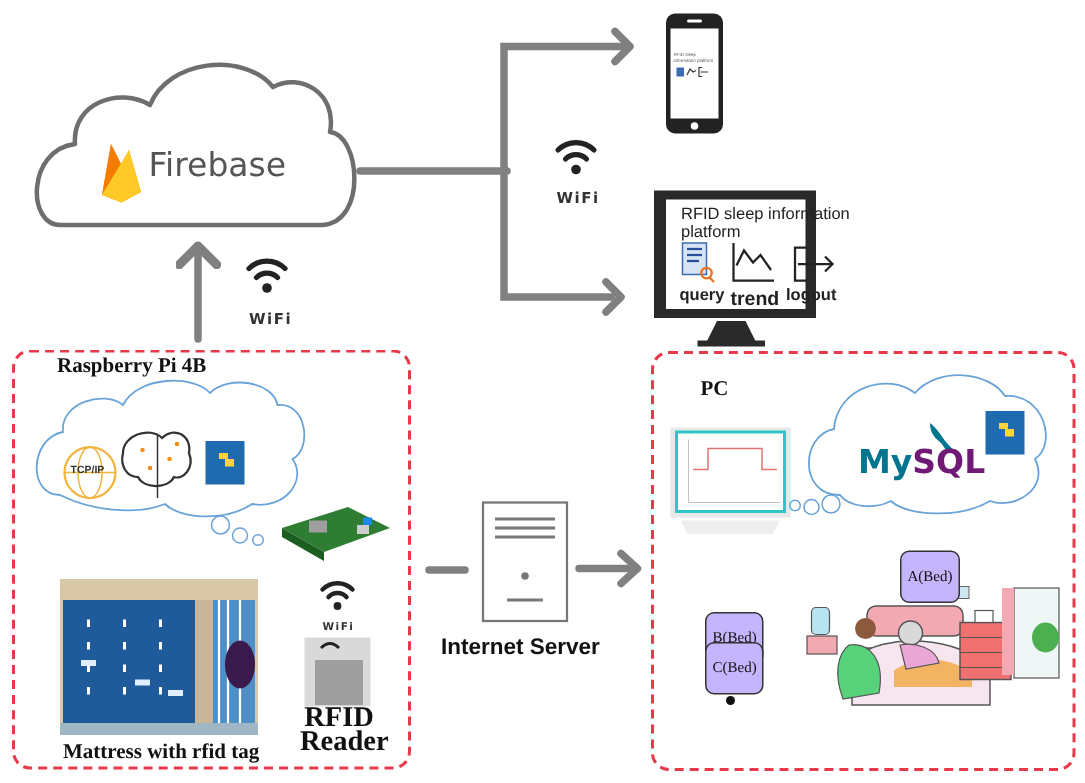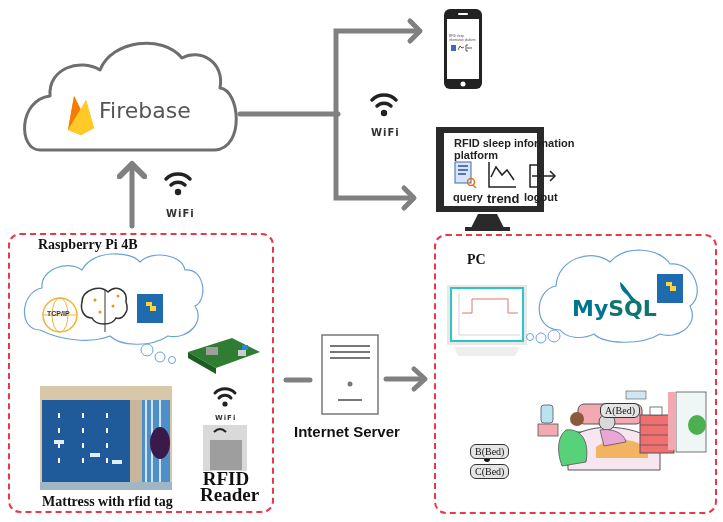--- a/index.html
+++ b/index.html
@@ -1,21 +1,21 @@
 <!DOCTYPE html>
 <html><head>
 <meta charset="utf-8">
 <style>
   html, body { margin:0; padding:0; background:#ffffff; }
   body { width:723px; height:522px; position:relative; overflow:hidden; font-family:"Liberation Sans", sans-serif; }
   .abs { position:absolute; }
   .serif { font-family:"Liberation Serif", serif; font-weight:bold; }
   .box { position:absolute; border:2px dashed #e8394a; border-radius:12px; box-sizing:border-box; }
   .wifi-label { font-family:"DejaVu Sans", sans-serif; font-weight:bold; font-size:10px; color:#333; letter-spacing:1px; }
-  .bed-tag { position:absolute; border:1.5px solid #333; border-radius:6px; background:#e5e5e5; font-family:"Liberation Serif", serif; font-size:10px; padding:1px 4px; color:#111;margin-top:36px; }
+  .bed-tag { position:absolute; border:1.5px solid #333; border-radius:6px; background:#c4b5fd; font-family:"Liberation Serif", serif; font-size:10px; padding:11px 4px; color:#111; }
 </style>
 </head>
 <body>
 
 <svg class="abs" style="left:0;top:0" width="723" height="522">
   <defs>
     <marker id="ah" markerWidth="6" markerHeight="6" refX="3" refY="3" orient="auto" markerUnits="strokeWidth">
       <path d="M0.5,0.5 L3,3 L0.5,5.5" fill="none" stroke="#808080" stroke-width="1.2" stroke-linecap="round" stroke-linejoin="round"></path>
     </marker>
   </defs>
@@ -227,38 +227,38 @@
 <div class="box" style="left:434px;top:234px;width:283px;height:280px;"></div>
 
 <div class="abs" style="left:99px;top:98px;font-size:22px;color:#555;font-family:'DejaVu Sans',sans-serif;">Firebase</div>
 
 <div class="abs wifi-label" style="left:166px;top:208px;">WiFi</div>
 <div class="abs wifi-label" style="left:371px;top:127px;">WiFi</div>
 <div class="abs wifi-label" style="left:215px;top:414px;font-size:7px;">WiFi</div>
 
 <div class="abs" style="left:449px;top:34px;width:30px;font-size:3px;line-height:4px;color:#555;">RFID sleep information platform</div>
 
-<div class="abs" style="left:454px;top:137px;font-size:11px;font-weight:bold;line-height:12px;color:#222;">
+<div class="abs" style="left:454px;top:137px;font-size:11px;font-weight:normal;line-height:12px;color:#222;">
   <div>RFID sleep information</div>
   <div>platform</div>
 </div>
 <div class="abs" style="left:453px;top:191px;font-size:11px;font-weight:bold;color:#222;">query</div>
 <div class="abs" style="left:487px;top:191px;font-size:13px;font-weight:bold;color:#222;">trend</div>
 <div class="abs" style="left:524px;top:191px;font-size:11px;font-weight:bold;color:#222;">logout</div>
 
 <div class="abs serif" style="left:38px;top:237px;font-size:14px;color:#111;">Raspberry Pi 4B</div>
 <div class="abs" style="left:47px;top:310px;font-size:7px;font-weight:bold;color:#333;">TCP/IP</div>
 <div class="abs serif" style="left:42px;top:494px;font-size:14px;color:#111;">Mattress with rfid tag</div>
 <div class="abs serif" style="left:200px;top:471px;font-size:19px;line-height:16px;color:#111;text-align:center;width:52px;">
   <div>RFID</div>
   <div>Reader</div>
 </div>
 
 <div class="abs" style="left:294px;top:423px;font-size:15px;font-weight:bold;color:#111;">Internet Server</div>
 
 <div class="abs serif" style="left:467px;top:240px;font-size:14px;color:#111;margin-top:12px;">PC</div>
 <div class="abs" style="left:572px;top:296px;font-size:22px;font-weight:bold;font-family:'DejaVu Sans',sans-serif;">
-  <span style="color:#00758f;">My</span><span style="color:#0f766e;">SQL</span>
+  <span style="color:#00758f;">My</span><span style="color:#701a75;">SQL</span>
 </div>
 
 <div class="bed-tag" style="left:600px;top:367px;">A(Bed)</div>
 <div class="bed-tag" style="left:470px;top:408px;">B(Bed)</div>
 <div class="bed-tag" style="left:470px;top:428px;">C(Bed)</div>
 
 </body></html>

